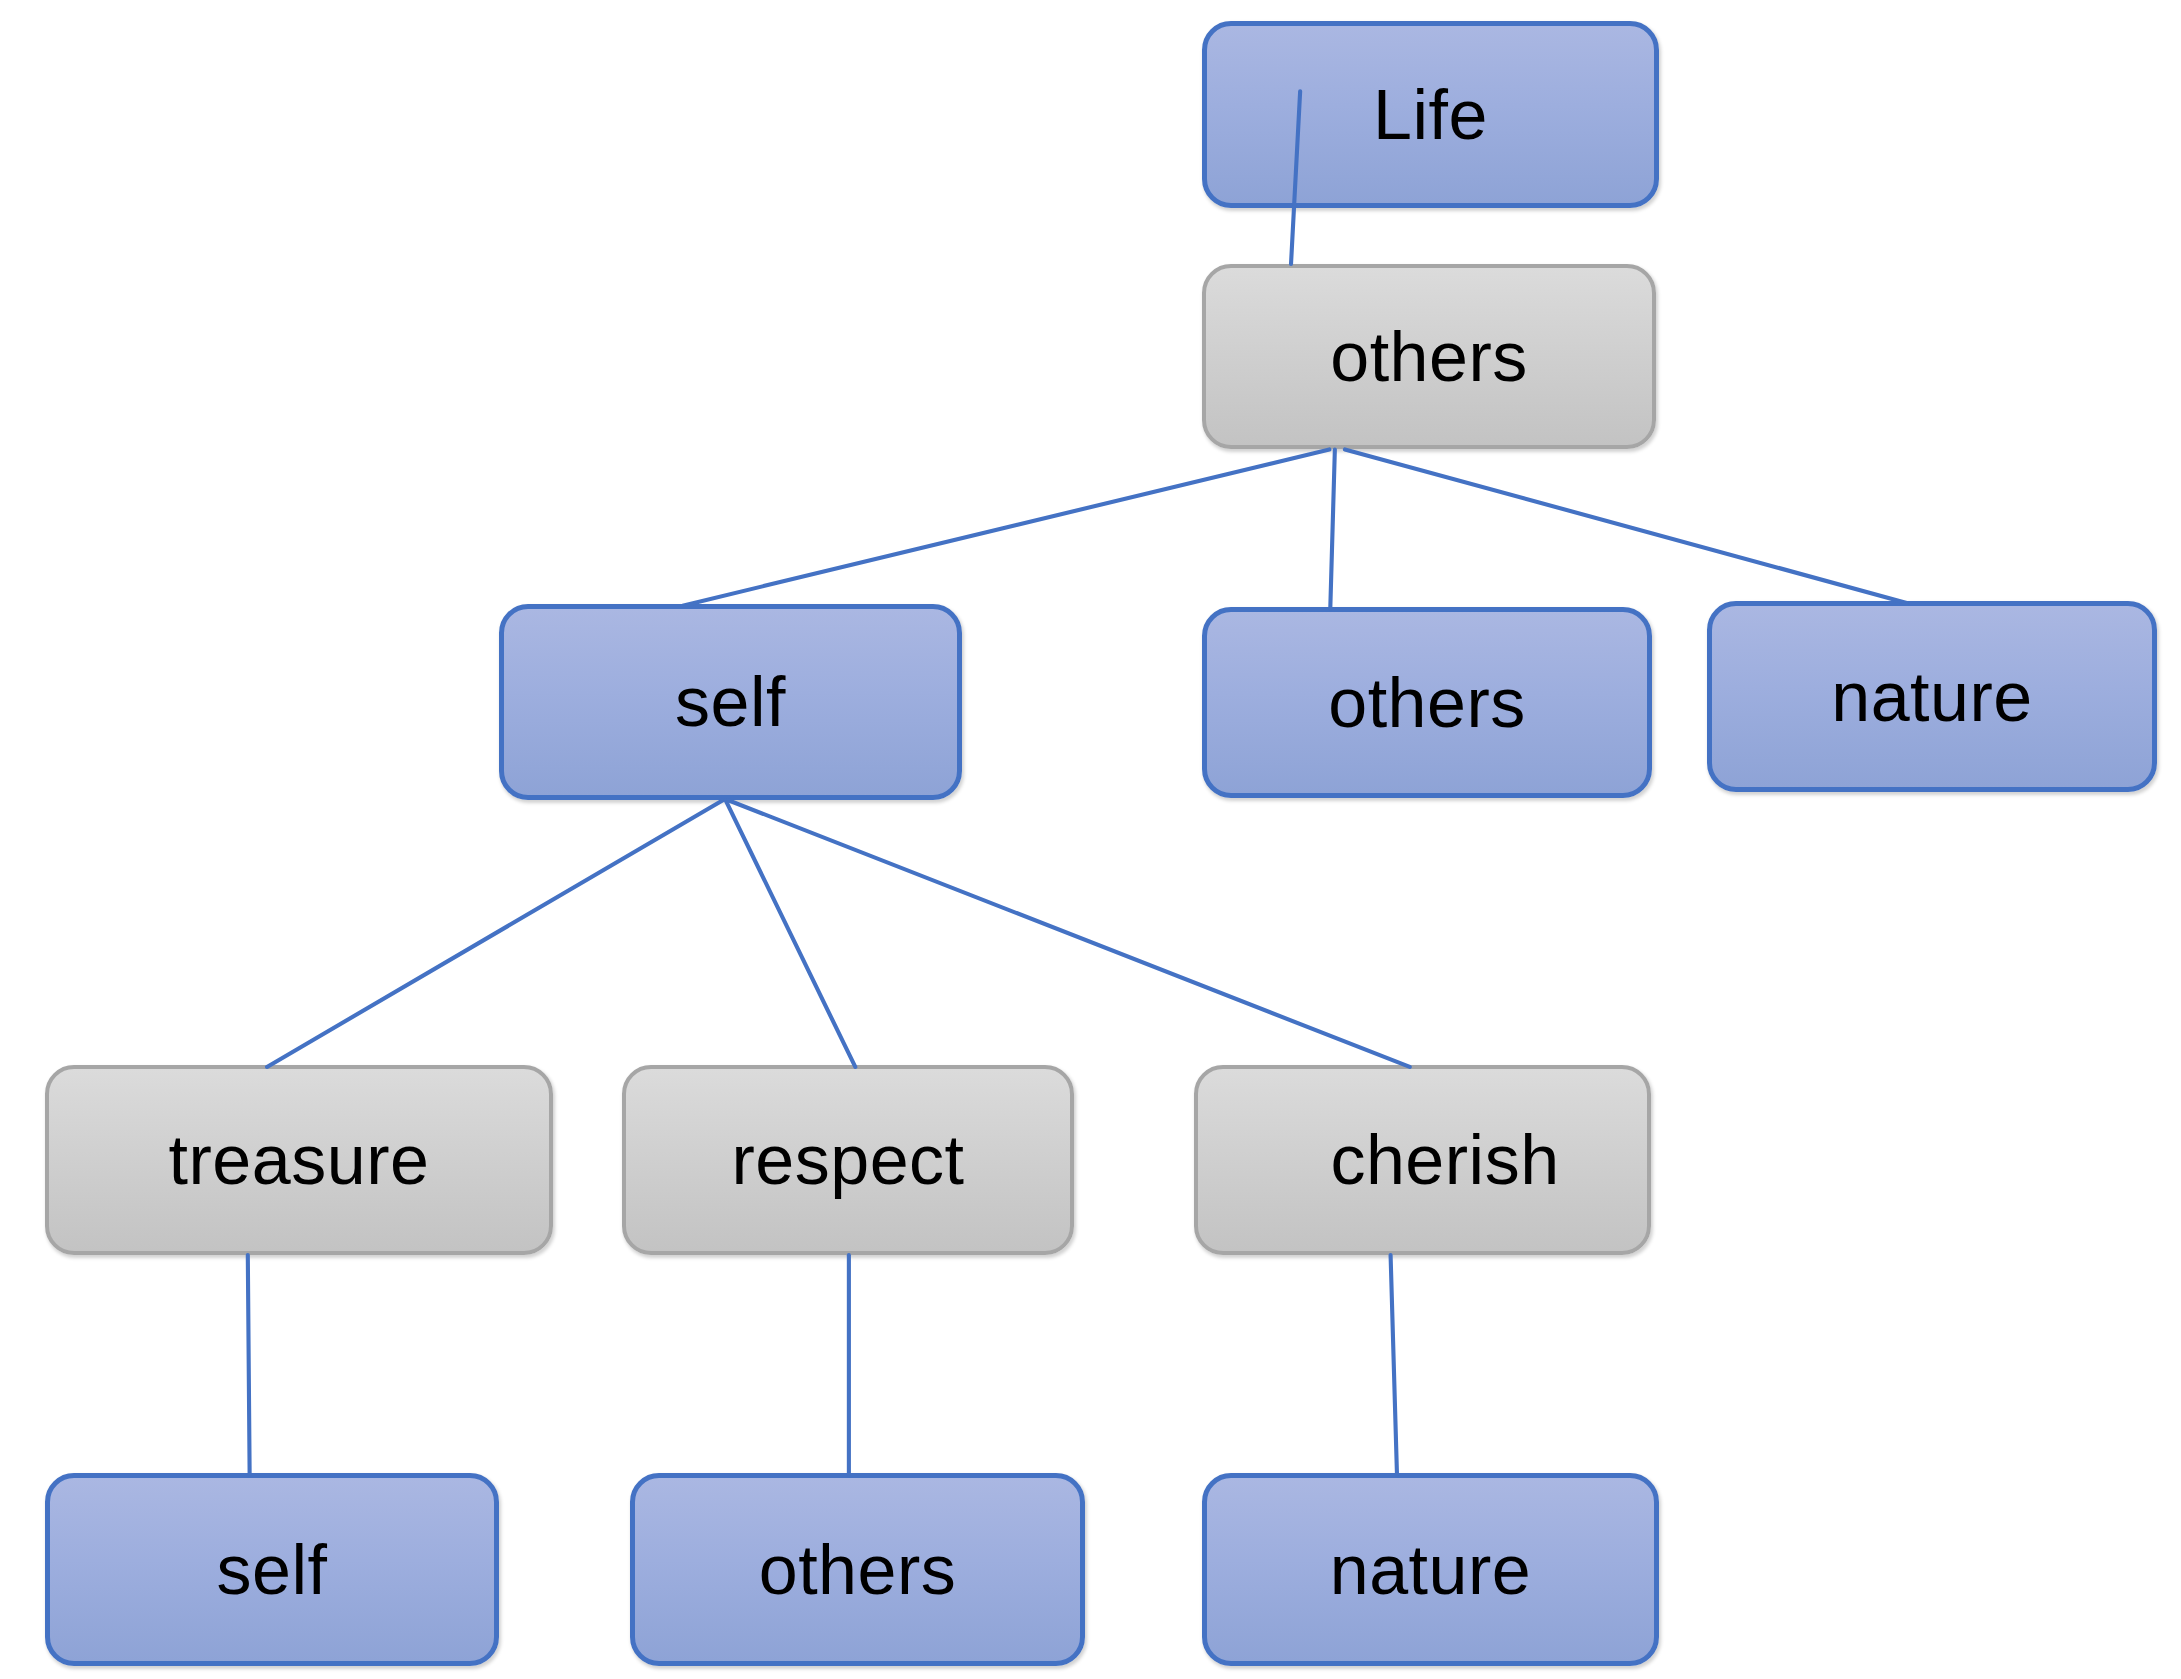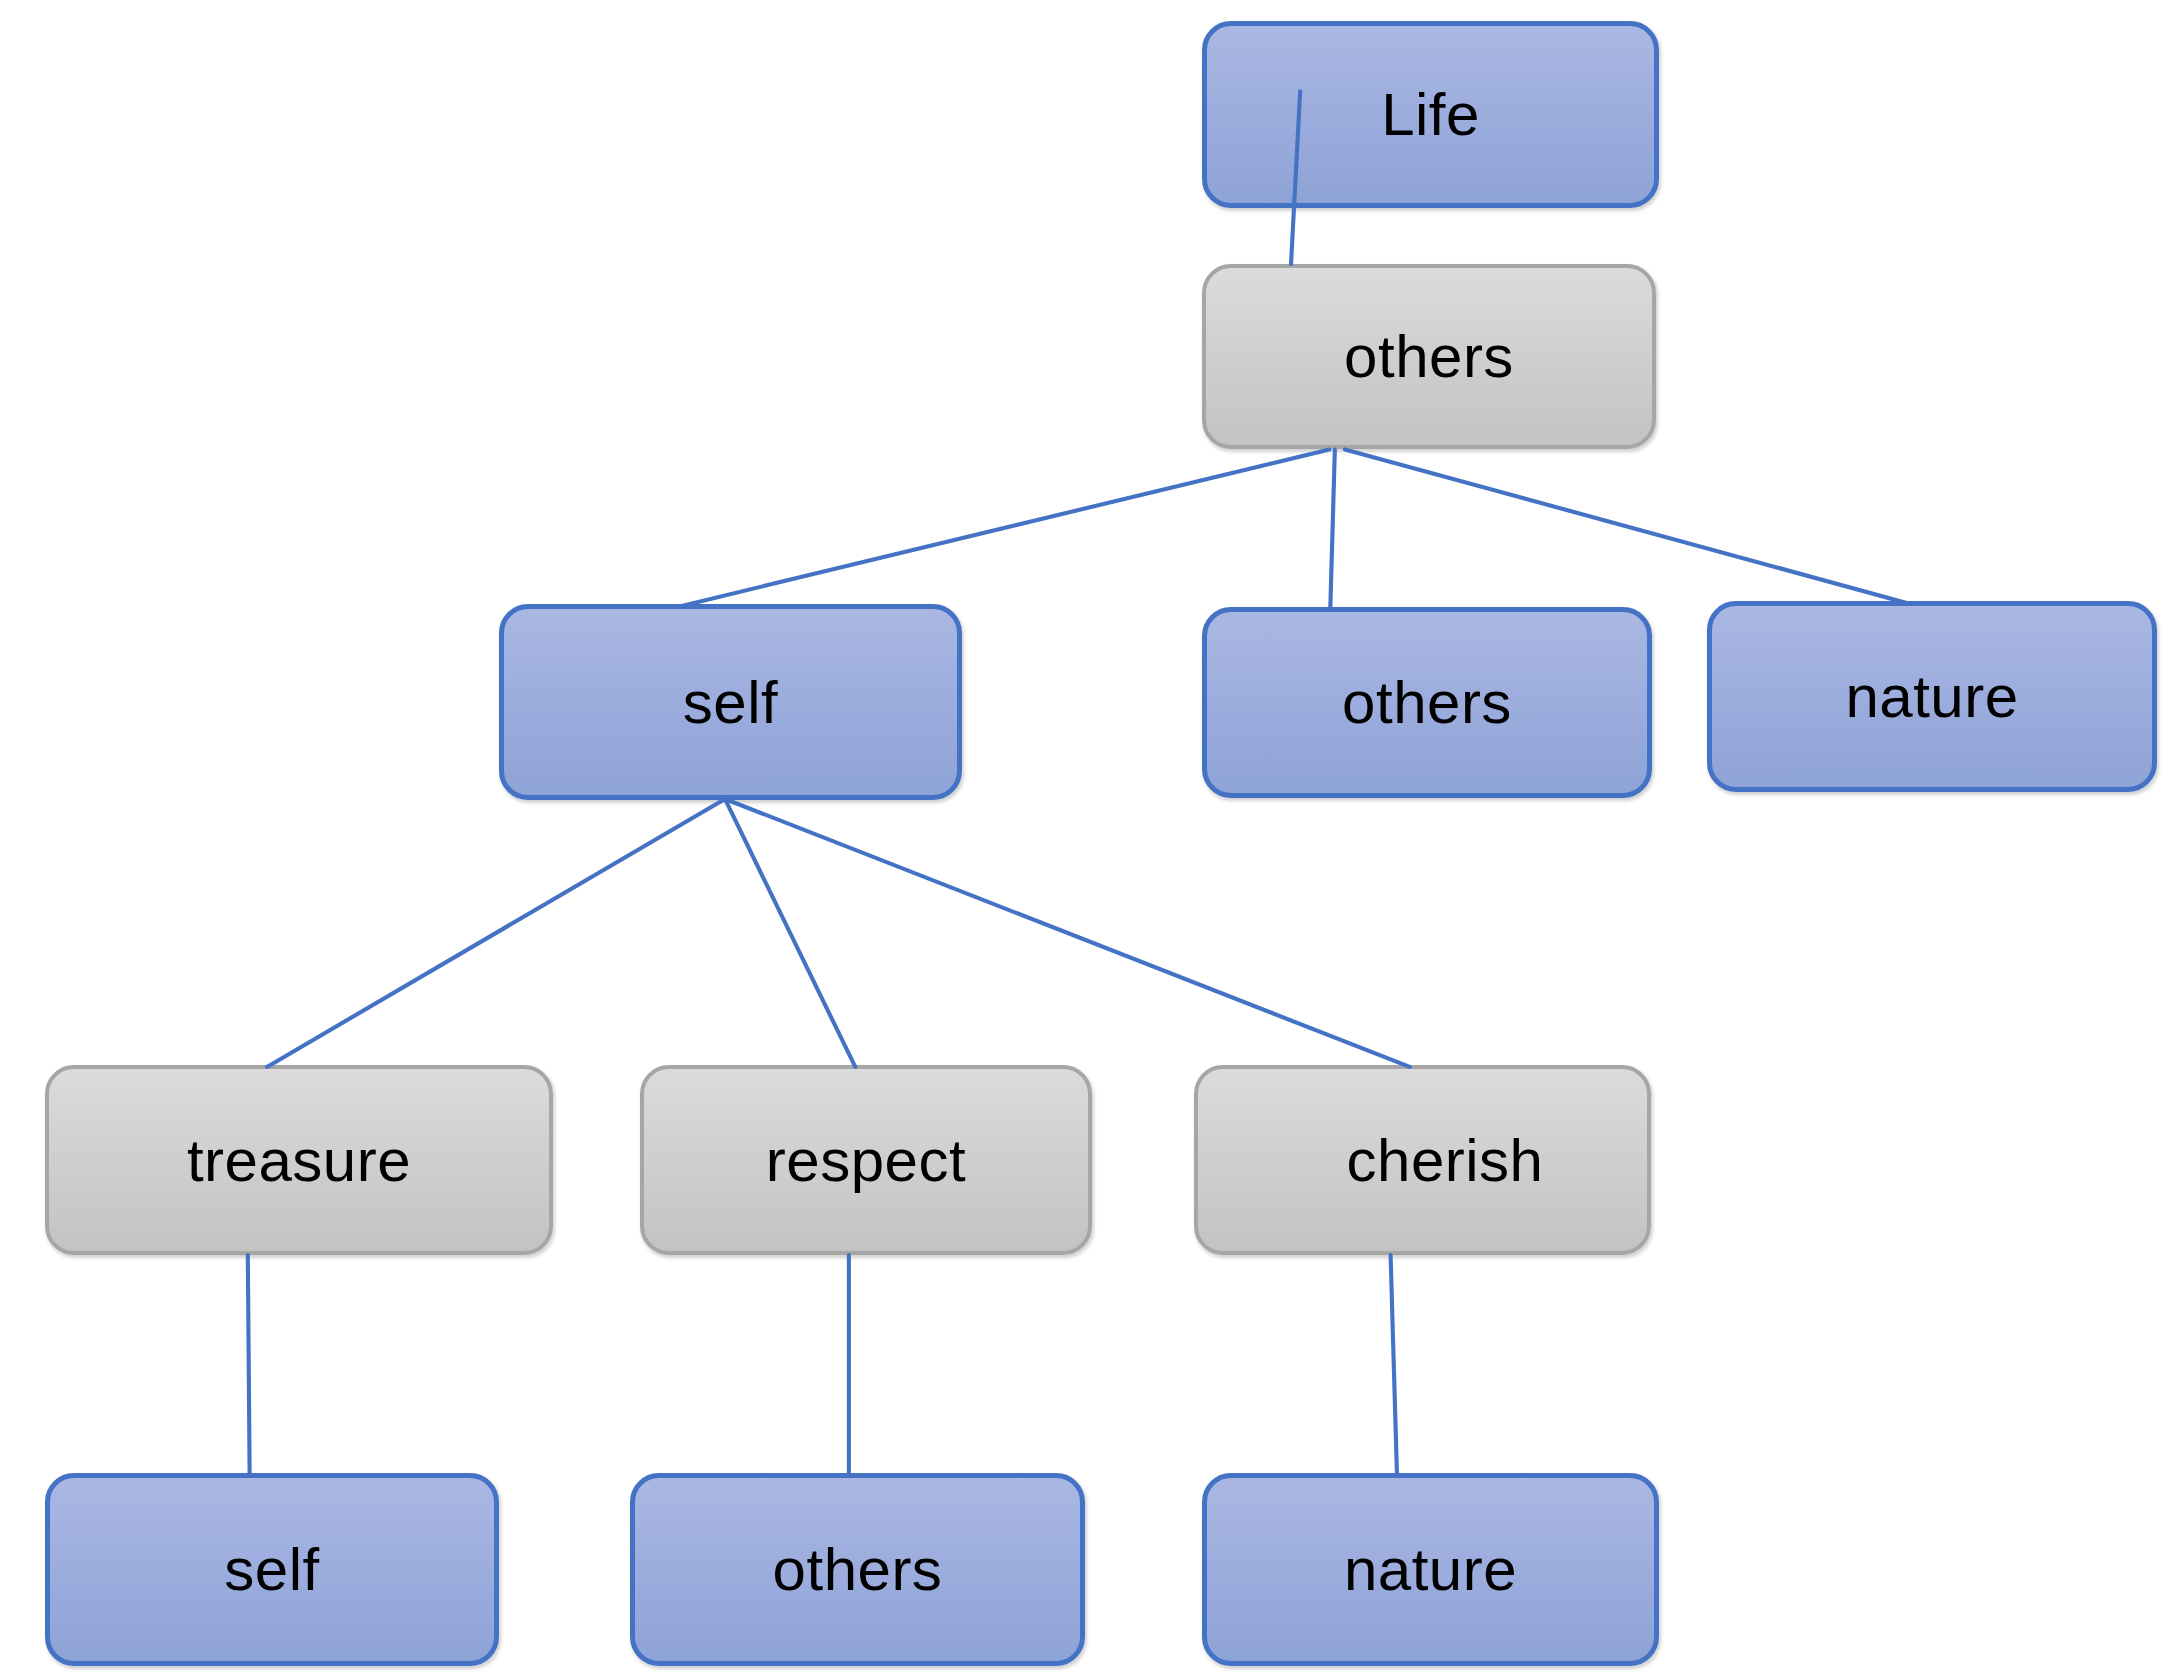--- a/index.html
+++ b/index.html
@@ -28,21 +28,21 @@
     pointer-events: none;
     z-index: 2;
   }
   .node {
     position: absolute;
     box-sizing: border-box;
     border-radius: 29px;
     display: flex;
     align-items: center;
     justify-content: center;
-    font-size: 60px;
+    font-size: 70px;
     color: #000000;
     letter-spacing: 0.5px;
     z-index: 1;
     box-shadow: 1.8px 2.7px 3.7px rgba(0,0,0,0.18);
   }
   .node.concept {
     background: linear-gradient(to bottom, #aab7e2 0%, #9daede 45%, #8ea3d6 100%);
     border: 5.5px solid #4472c4;
   }
   .node.relation {
@@ -72,21 +72,21 @@
 
   <div class="node concept" style="left:1202px; top:21px;   width:457px; height:187px;">Life</div>
 
   <div class="node relation" style="left:1202px; top:264px;  width:454px; height:185px;">others</div>
 
   <div class="node concept" style="left:499px;  top:604px;  width:463px; height:196px;">self</div>
   <div class="node concept" style="left:1202px; top:607px;  width:450px; height:191px;">others</div>
   <div class="node concept" style="left:1707px; top:601px;  width:450px; height:191px;">nature</div>
 
   <div class="node relation" style="left:45px;   top:1065px; width:508px; height:190px;border-radius:29px;">treasure</div>
-  <div class="node relation" style="left:640px;  top:1065px; width:452px; height:190px;">respect</div>
+  <div class="node relation" style="left:622px;  top:1065px; width:452px; height:190px;">respect</div>
   <div class="node relation" style="left:1194px; top:1065px; width:457px; height:190px;padding-left:45px;">cherish</div>
 
   <div class="node concept" style="left:45px;   top:1473px; width:454px; height:193px;">self</div>
   <div class="node concept" style="left:630px;  top:1473px; width:455px; height:193px;">others</div>
   <div class="node concept" style="left:1202px; top:1473px; width:457px; height:193px;">nature</div>
 
 </div>
 
 
 </body></html>

